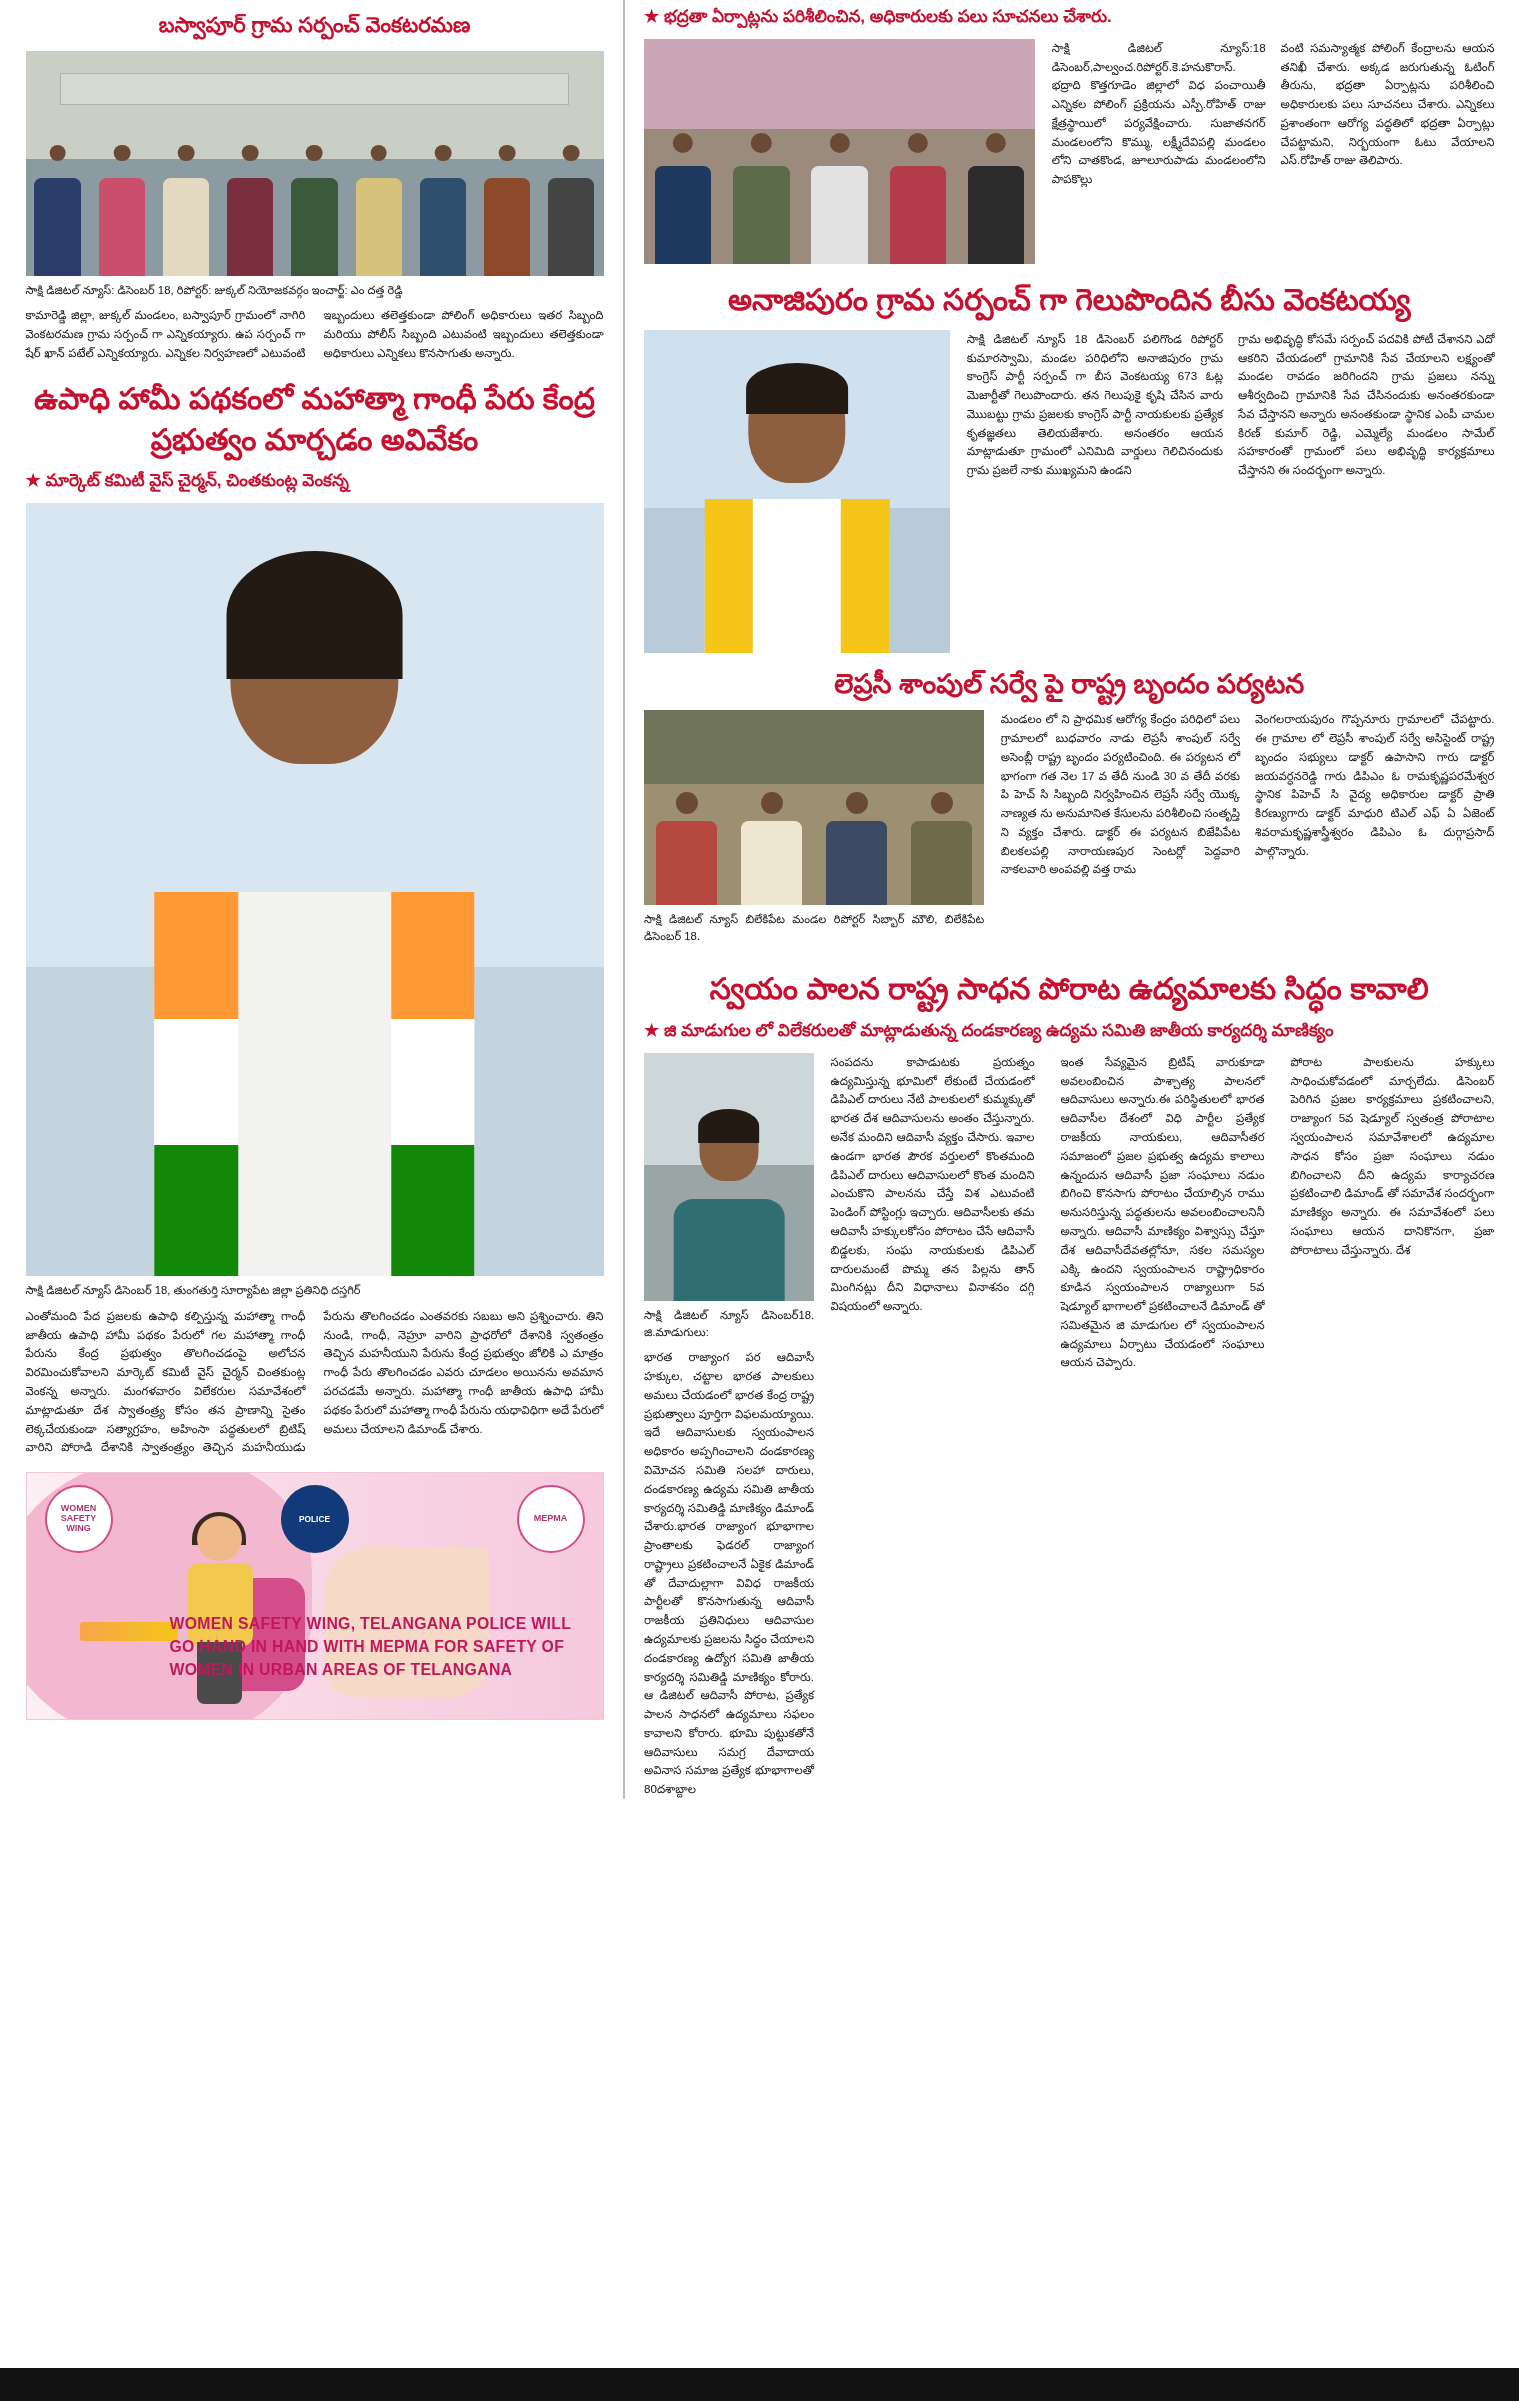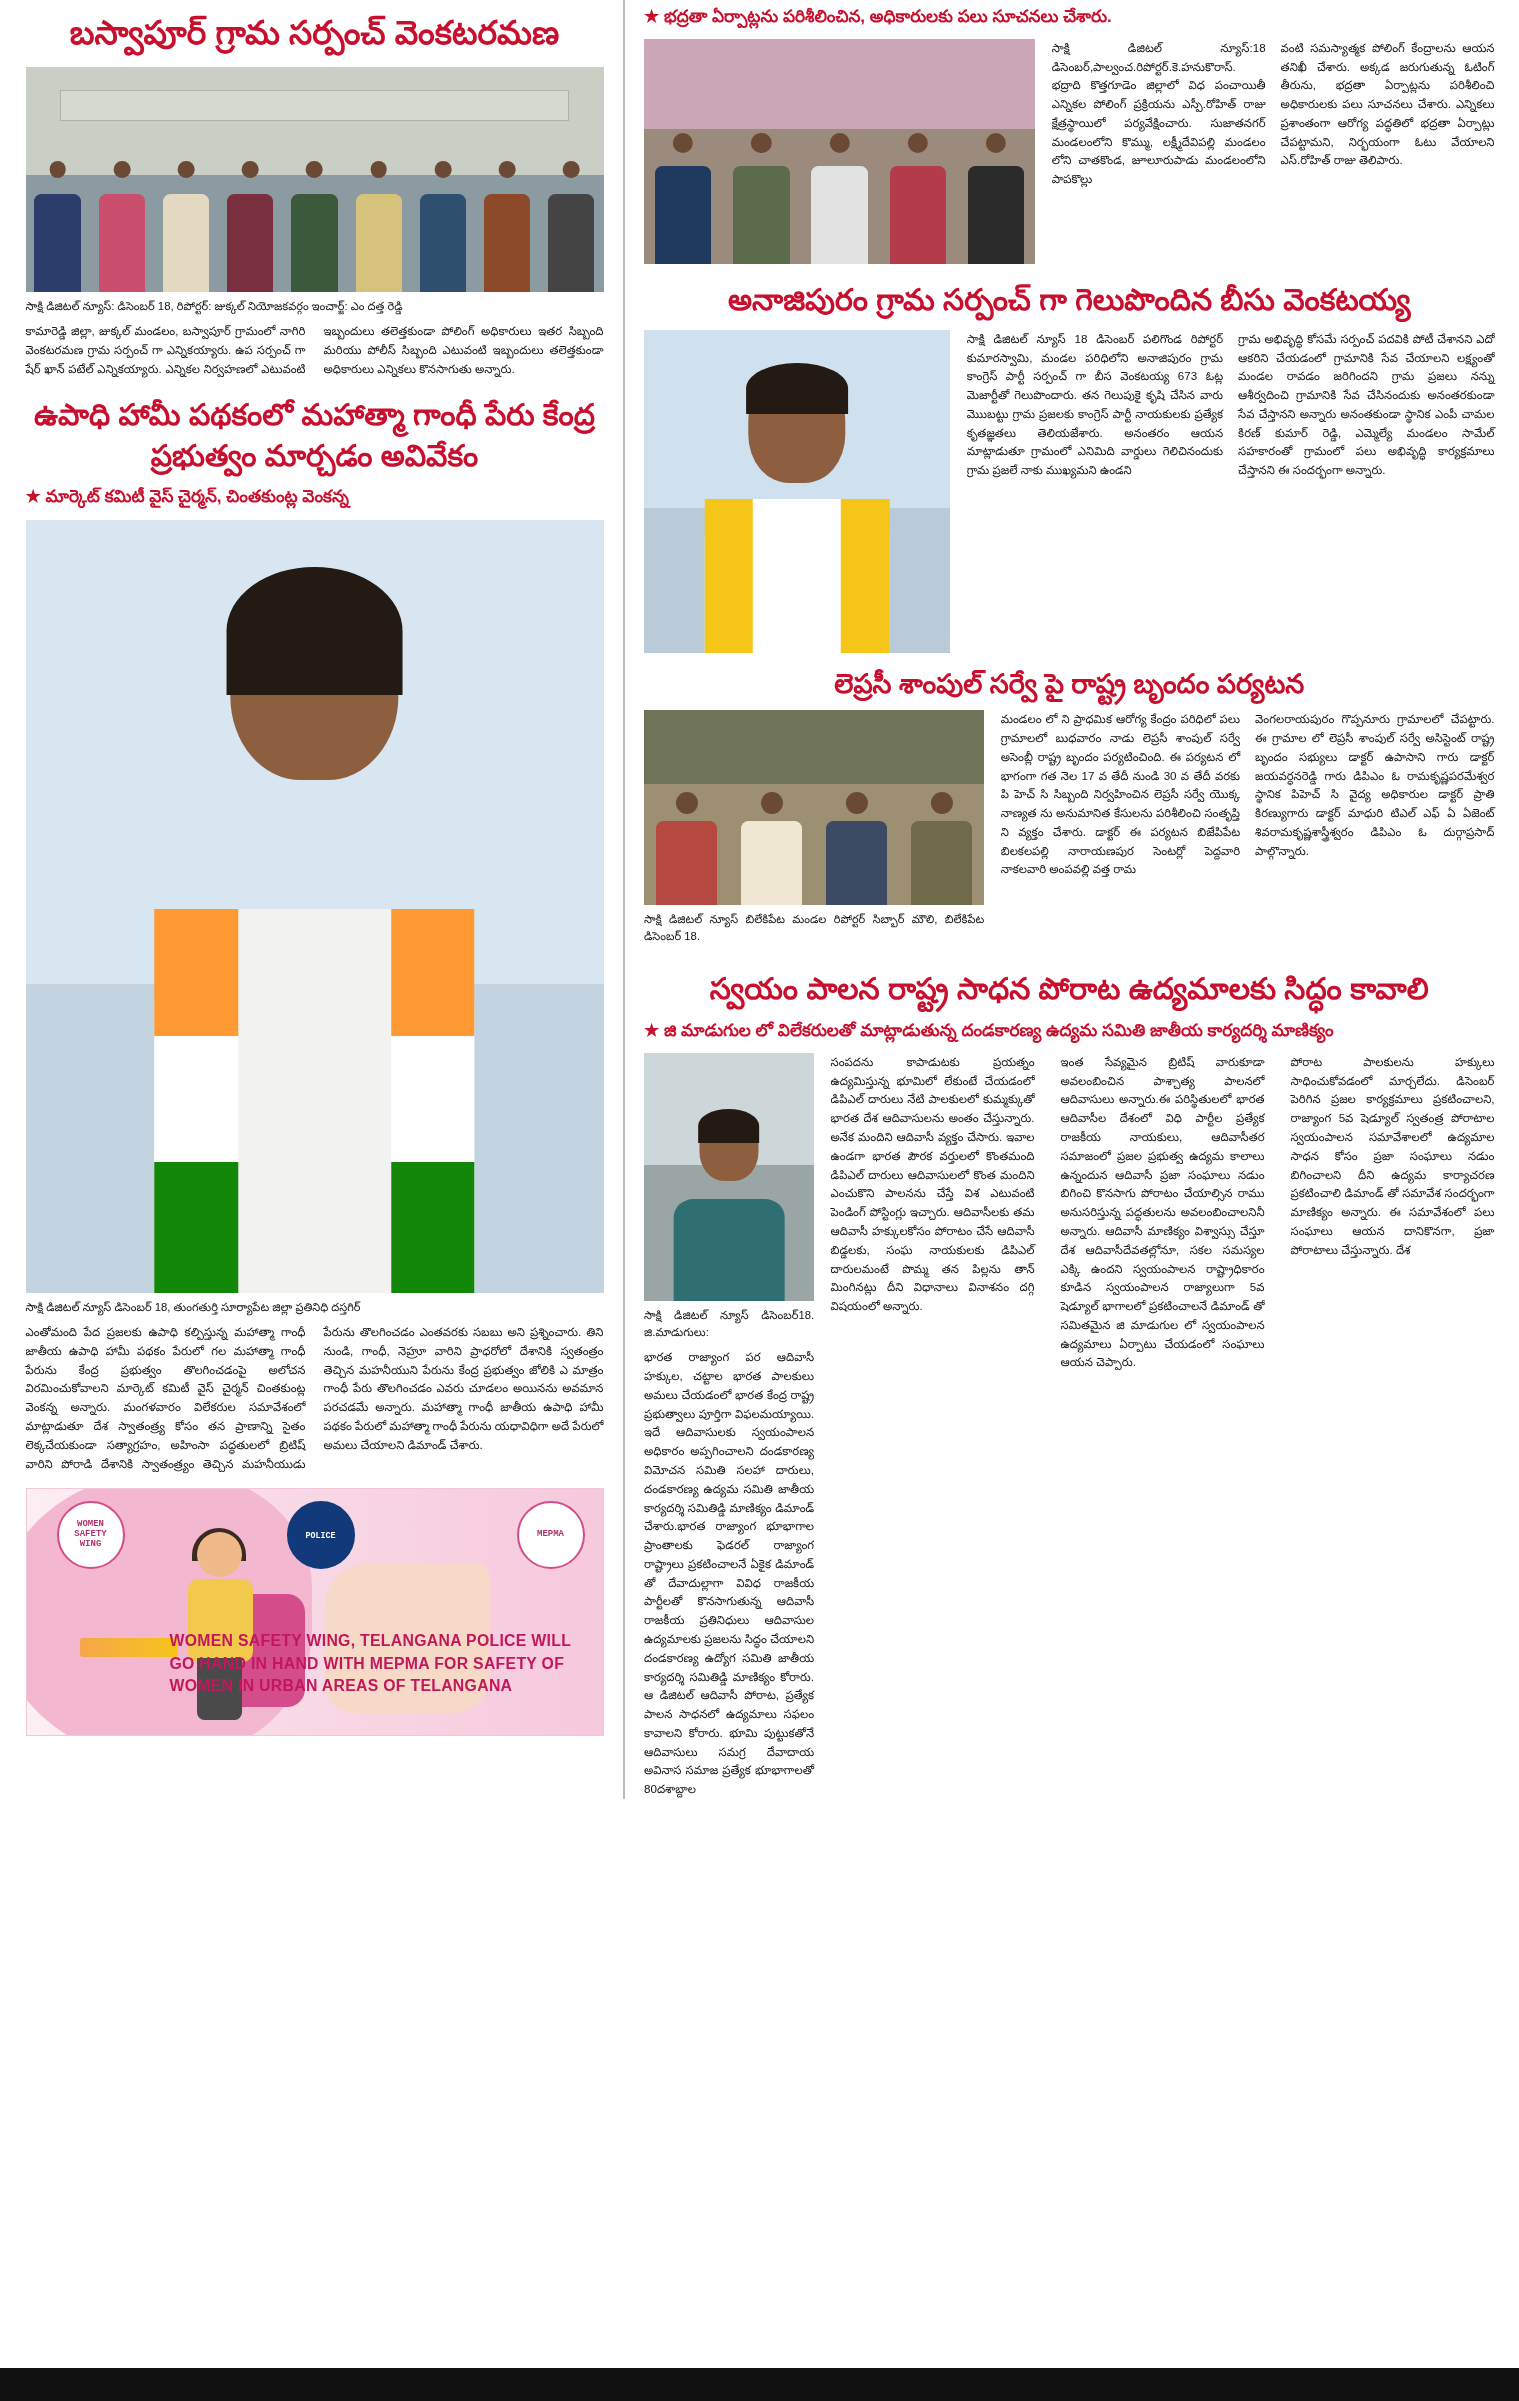--- a/index.html
+++ b/index.html
@@ -118,21 +118,21 @@
   }
 
   
   .hl-red {
     color:#c8102e;
     font-weight:bold;
     text-align:center;
     line-height:1.35;
     font-family:"Liberation Sans", sans-serif;
   }
-  .hl-1 { font-size:33px; margin:10.5px 0 12px; }
+  .hl-1 { font-size:21px; margin:10.5px 0 12px; }
   .hl-2 { font-size:30px; margin:16.5px 0 9px; }
   .hl-3 { font-size:27px; margin:13.5px 0 7.5px; }
 
   .sub-red {
     color:#c8102e;
     font-size:17px;
     font-weight:bold;
     text-align:left;
     margin:4.5px 0 10.5px;
     line-height:1.4;
@@ -250,22 +250,22 @@
   .ad .silhouette {
     position:absolute; left:-30px; top:-15px; width:315px; height:285px;
     background:#f3b7cf;
     border-radius:50% 40% 45% 50%;
   }
   .ad .fist {
     position:absolute; left:188px; top:105px; width:90px; height:113px;
     background:#d44d8a; border-radius:18px;
   }
   .ad-logos {
-    position:absolute; top:12px; left:30px; right:18px;
-    display:flex; justify-content:space-between; align-items:center;font-family:Liberation Mono, monospace;
+    position:absolute; top:12px; left:18px; right:18px;
+    display:flex; justify-content:space-between; align-items:center;
   }
   .ad-logo {
     width:68px; height:68px; border-radius:50%;
     background:#fff; border:2.3px solid #d44d8a;
     display:flex; align-items:center; justify-content:center;
     font-size:9px; font-weight:bold; color:#b3336e; text-align:center; line-height:1.1;
     padding:4.5px;
   }
   .ad-logo.police { background:#123a7a; color:#fff; border-color:#123a7a; font-size:8.3px; }
   .ad-text {

